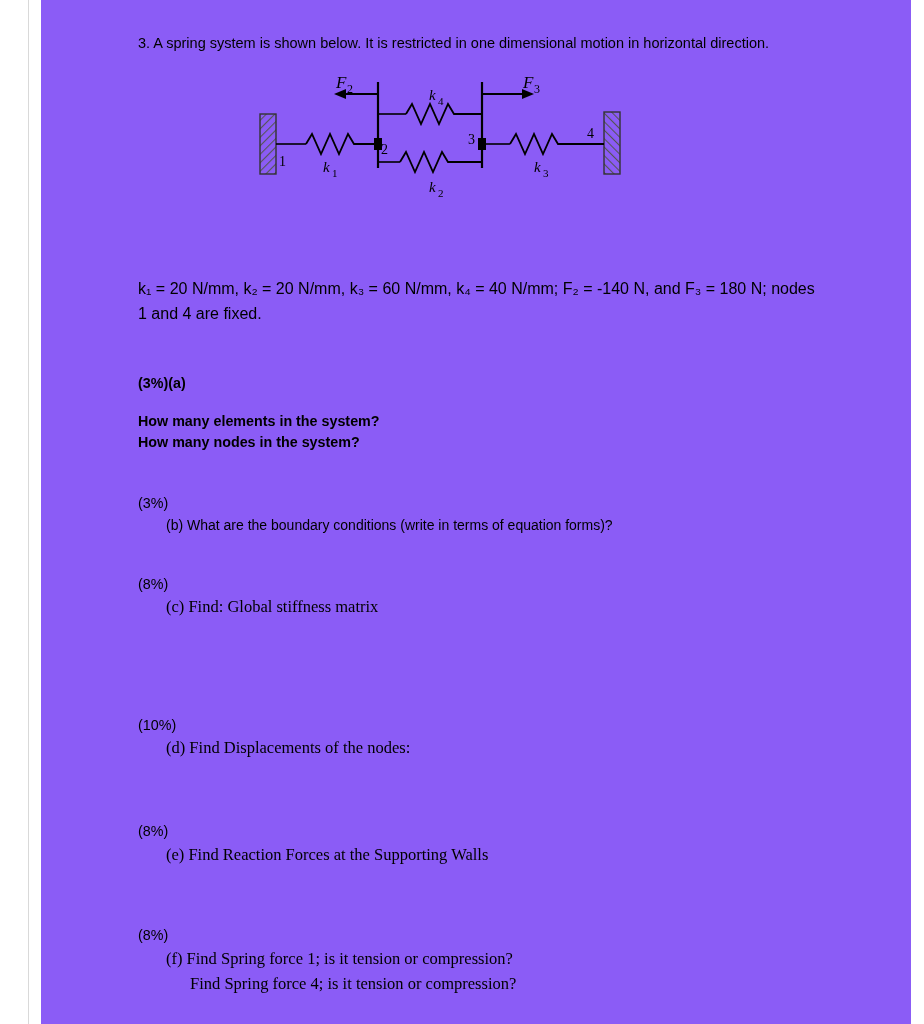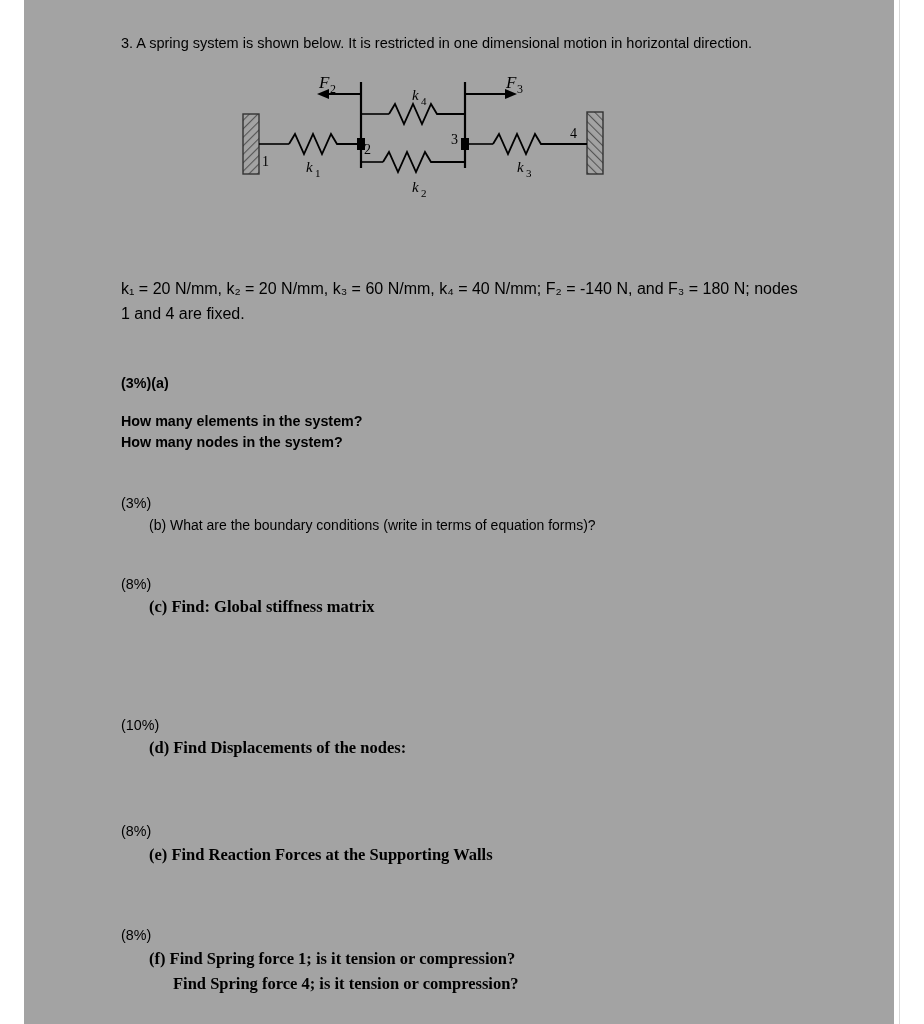--- a/index.html
+++ b/index.html
@@ -28,25 +28,25 @@
     position: absolute;
     right: 0;
     top: 0;
     width: 24px;
     height: 1024px;
     background: #ffffff;
     border-left: 1px solid #d9d9d9;
   }
   .sheet {
     position: absolute;
-    left: 24px;
+    left: 41px;
     top: 0;
     width: 870px;
     height: 1024px;
-    background: #a3a3a3;
+    background: #8b5cf6;
   }
   .content {
     position: absolute;
     left: 97px;
     top: 32px;
     width: 700px;
   }
   .q-intro {
     font-size: 14.5px;
     line-height: 1.55;
@@ -68,21 +68,20 @@
     line-height: 1.5;
   }
   .sub-q {
     font-size: 14px;
     line-height: 1.5;
     padding-left: 28px;
   }
   .serif {
     font-family: "Liberation Serif", serif;
     font-size: 16.5px;
-    font-weight: bold;
   }
   .blk {
     margin-top: 26px;
   }
   .blk-a {
     margin-top: 46px;
     font-weight: bold;
   }
   .gap-sm {
     margin-top: 16px;

